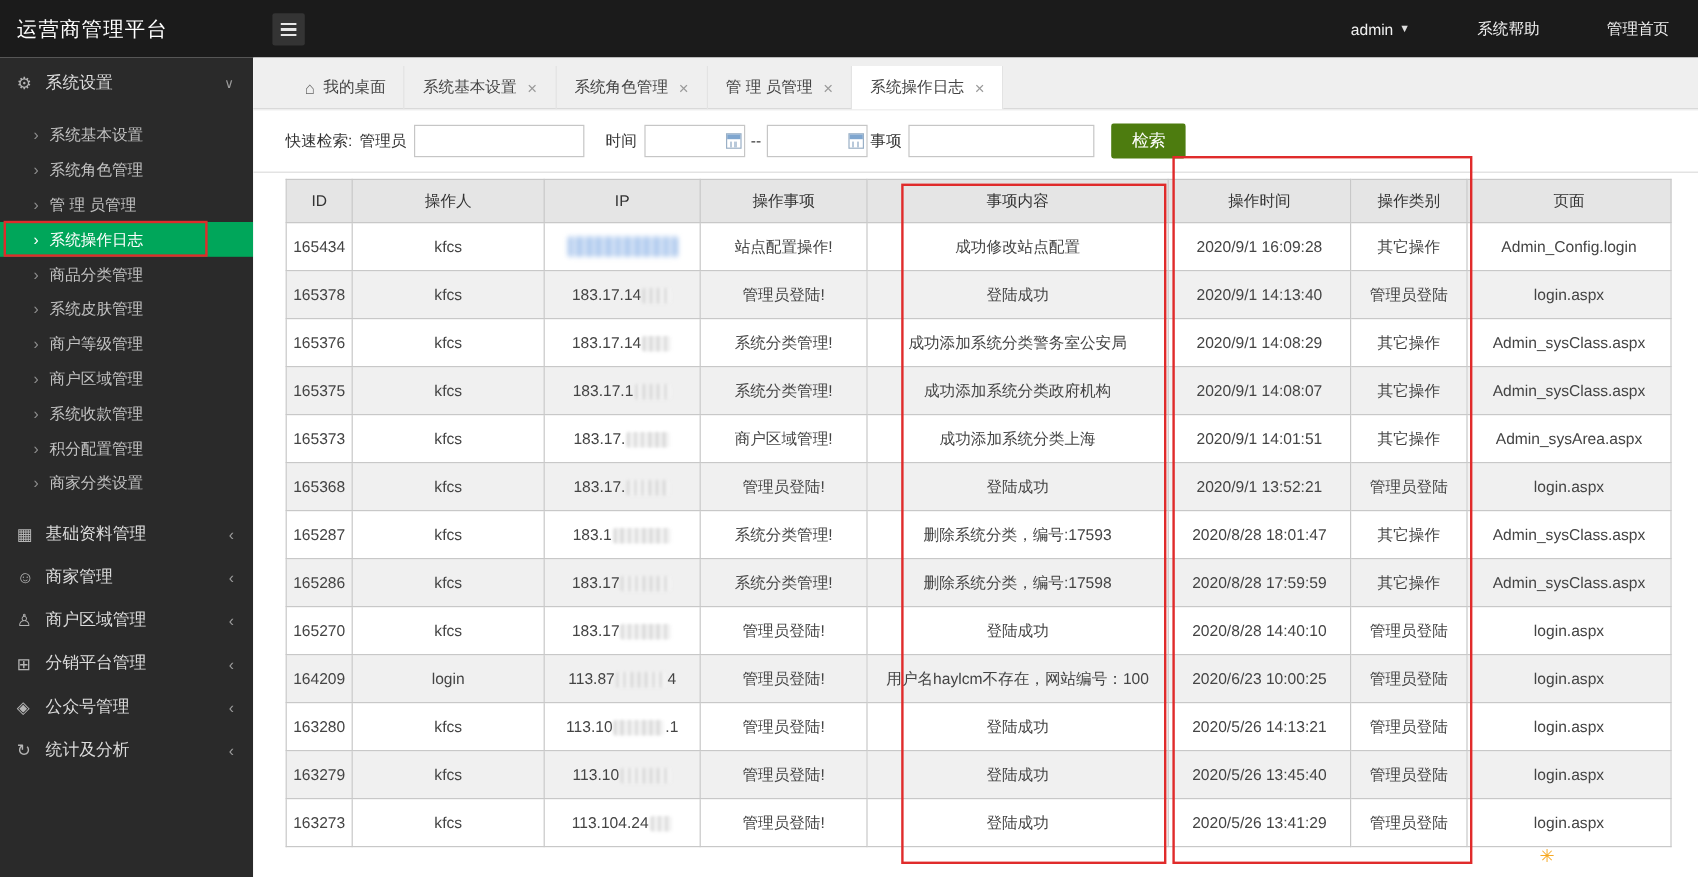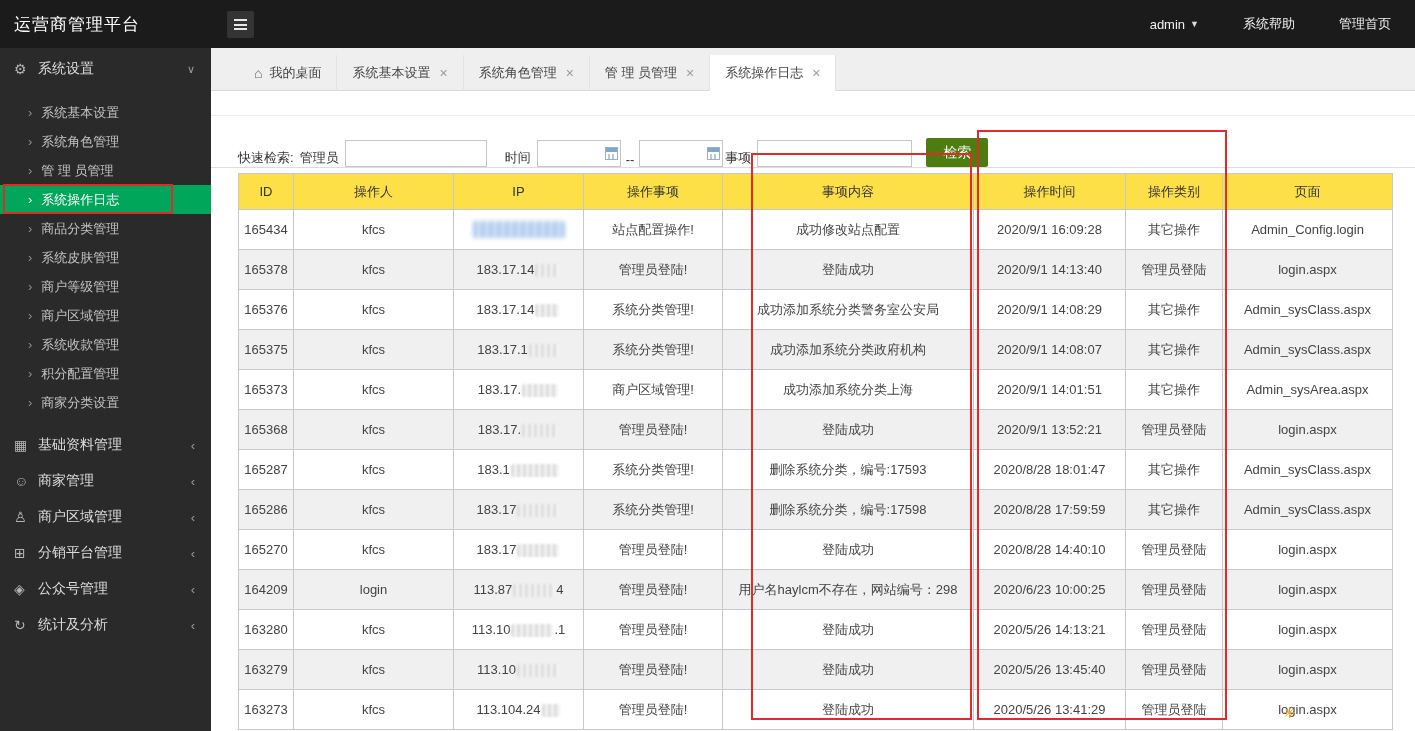--- a/index.html
+++ b/index.html
@@ -4,21 +4,21 @@
 <style>
   *{margin:0;padding:0;box-sizing:border-box}
   html,body{width:1415px;height:731px;overflow:hidden;background:#fff;
     font-family:"Liberation Sans","DejaVu Sans",sans-serif;position:relative}
   
   header{height:48px;background:#1b1b1b;color:#fff;display:flex;align-items:center}
   .brand{width:211px;padding-left:14px;font-size:17px;font-weight:normal;letter-spacing:1px}
   .hamburger{margin-left:16px;width:27px;height:27px;background:#343434;border:none;border-radius:2px;
     display:flex;align-items:center;justify-content:center;cursor:pointer}
   .hamburger .bars{width:13px;height:11px;background:repeating-linear-gradient(to bottom,#e8e8e8 0 2px,transparent 2px 4.5px)}
-  .header-right{margin-left:auto;display:flex;align-items:center;gap:44px;padding-right:24px;font-size:13px;color:#f0f0f0}
+  .header-right{margin-left:auto;display:flex;align-items:center;gap:56px;padding-right:24px;font-size:13px;color:#f0f0f0}
   .user{display:flex;align-items:center;gap:5px;cursor:pointer}
   .caret{font-size:9px;color:#ddd}
   .header-link{cursor:pointer}
   
   .layout{display:flex;height:683px}
   aside{width:211px;background:#2a2a2a;flex-shrink:0;color:#c6c6c6}
   .section{height:42px;display:flex;align-items:center;padding:0 16px 0 14px;font-size:14px;color:#dcdcdc;cursor:pointer}
   .sections-rest .section{height:36px}
   .sec-icon{width:24px;font-size:14px;color:#b5b5b5}
   .sec-label{flex:1}
@@ -30,40 +30,40 @@
   .sub-item.active{background:#00a65a;color:#fff}
   .sub-item.active .sub-arrow{color:#fff}
   
   main{flex:1;background:#fff;overflow:hidden}
   .tabstrip{background:#efefef;padding:7px 0 0 28px;height:43px;border-bottom:1px solid #d9d9d9;display:flex}
   .tab{height:36px;display:flex;align-items:center;gap:7px;padding:0 15px;font-size:13px;color:#444;
     border-right:1px solid #e3e3e3;cursor:pointer;white-space:nowrap}
   .tab.active{background:#fff;border-right:1px solid #e3e3e3}
   .tab-home{font-size:14px;color:#666}
   .tab-close{color:#9a9a9a;font-size:14px;margin-left:2px;cursor:pointer}
-  .searchbar{margin-top:24px;height:53px;border-top:1px solid #ececec;border-bottom:1px solid #ddd;
-    display:flex;align-items:flex-end;padding-left:27px;font-size:13px;color:#333}
+  .searchbar{margin-top:0;height:53px;border-top:1px solid #ececec;border-bottom:1px solid #ddd;
+    display:flex;align-items:center;padding-left:27px;font-size:13px;color:#333}
   .searchbar .lbl{margin-right:6px;white-space:nowrap}
   .lbl.gap{margin-left:18px}
   .inp{height:27px;border:1px solid #c6c6c6;background:#fff;font-size:13px;padding:0 6px;outline:none}
   .inp.quick{width:142px}
   .date-wrap{position:relative;display:inline-block}
   .inp.date{width:84px;padding-right:19px}
   .cal-icon{position:absolute;right:3px;top:7px;width:13px;height:13px;border:1px solid #9ab0c6;background:#fff;cursor:pointer}
   .cal-icon::before{content:"";position:absolute;left:0;right:0;top:0;height:4px;background:#7fa6cf}
   .cal-icon::after{content:"";position:absolute;left:2px;right:2px;top:6px;height:5px;
     background:repeating-linear-gradient(to right,#b9c9da 0 2px,transparent 2px 4px)}
   .range-sep{margin:0 5px}
   .inp.item{width:155px}
   .btn-search{margin-left:14px;width:62px;height:29px;background:#4d7c0f;color:#fff;border:none;
     font-size:14px;cursor:pointer;border-radius:2px}
   
   .table-wrap{padding:5px 23px 0 27px}
   table{width:100%;border-collapse:collapse;table-layout:fixed}
-  th{height:36px;background:#fde047;border:1px solid #c8c8c8;font-size:13px;font-weight:normal;color:#333}
+  th{height:36px;background:#e5e5e5;border:1px solid #c8c8c8;font-size:13px;font-weight:normal;color:#333}
   td{height:40px;border:1px solid #c8c8c8;font-size:13px;color:#444;text-align:center;overflow:hidden;white-space:nowrap}
   tbody tr:nth-child(even){background:#f0f0f0}
   .ip-blur{display:inline-block;height:13px;border-radius:2px;vertical-align:middle;margin:0 1px;
     background:repeating-linear-gradient(90deg,#dcdcdc 0 3px,#f3f3f3 3px 6px);filter:blur(1.2px)}
   .ip-blur.big{height:17px;background:repeating-linear-gradient(90deg,#aac6ec 0 4px,#d6e4f7 4px 8px);filter:blur(2px)}
   
   .annotation{position:absolute;border:2px solid #e02b2b;pointer-events:none;z-index:50}
   #anno-sidebar{left:3px;top:184px;width:170px;height:30px}
   #anno-content{left:751px;top:153px;width:221px;height:567px}
   #anno-time{left:977px;top:130px;width:250px;height:590px}
@@ -330,21 +330,21 @@
               <td>登陆成功</td>
               <td>2020/8/28 14:40:10</td>
               <td>管理员登陆</td>
               <td>login.aspx</td>
             </tr>
             <tr>
               <td>164209</td>
               <td>login</td>
               <td><span>113.87</span><span class="ip-blur" style="width: 42px;"></span><span>4</span></td>
               <td>管理员登陆!</td>
-              <td>用户名haylcm不存在，网站编号：298</td>
+              <td>用户名haylcm不存在，网站编号：100</td>
               <td>2020/6/23 10:00:25</td>
               <td>管理员登陆</td>
               <td>login.aspx</td>
             </tr>
             <tr>
               <td>163280</td>
               <td>kfcs</td>
               <td><span>113.10</span><span class="ip-blur" style="width: 42px;"></span><span>.1</span></td>
               <td>管理员登陆!</td>
               <td>登陆成功</td>

